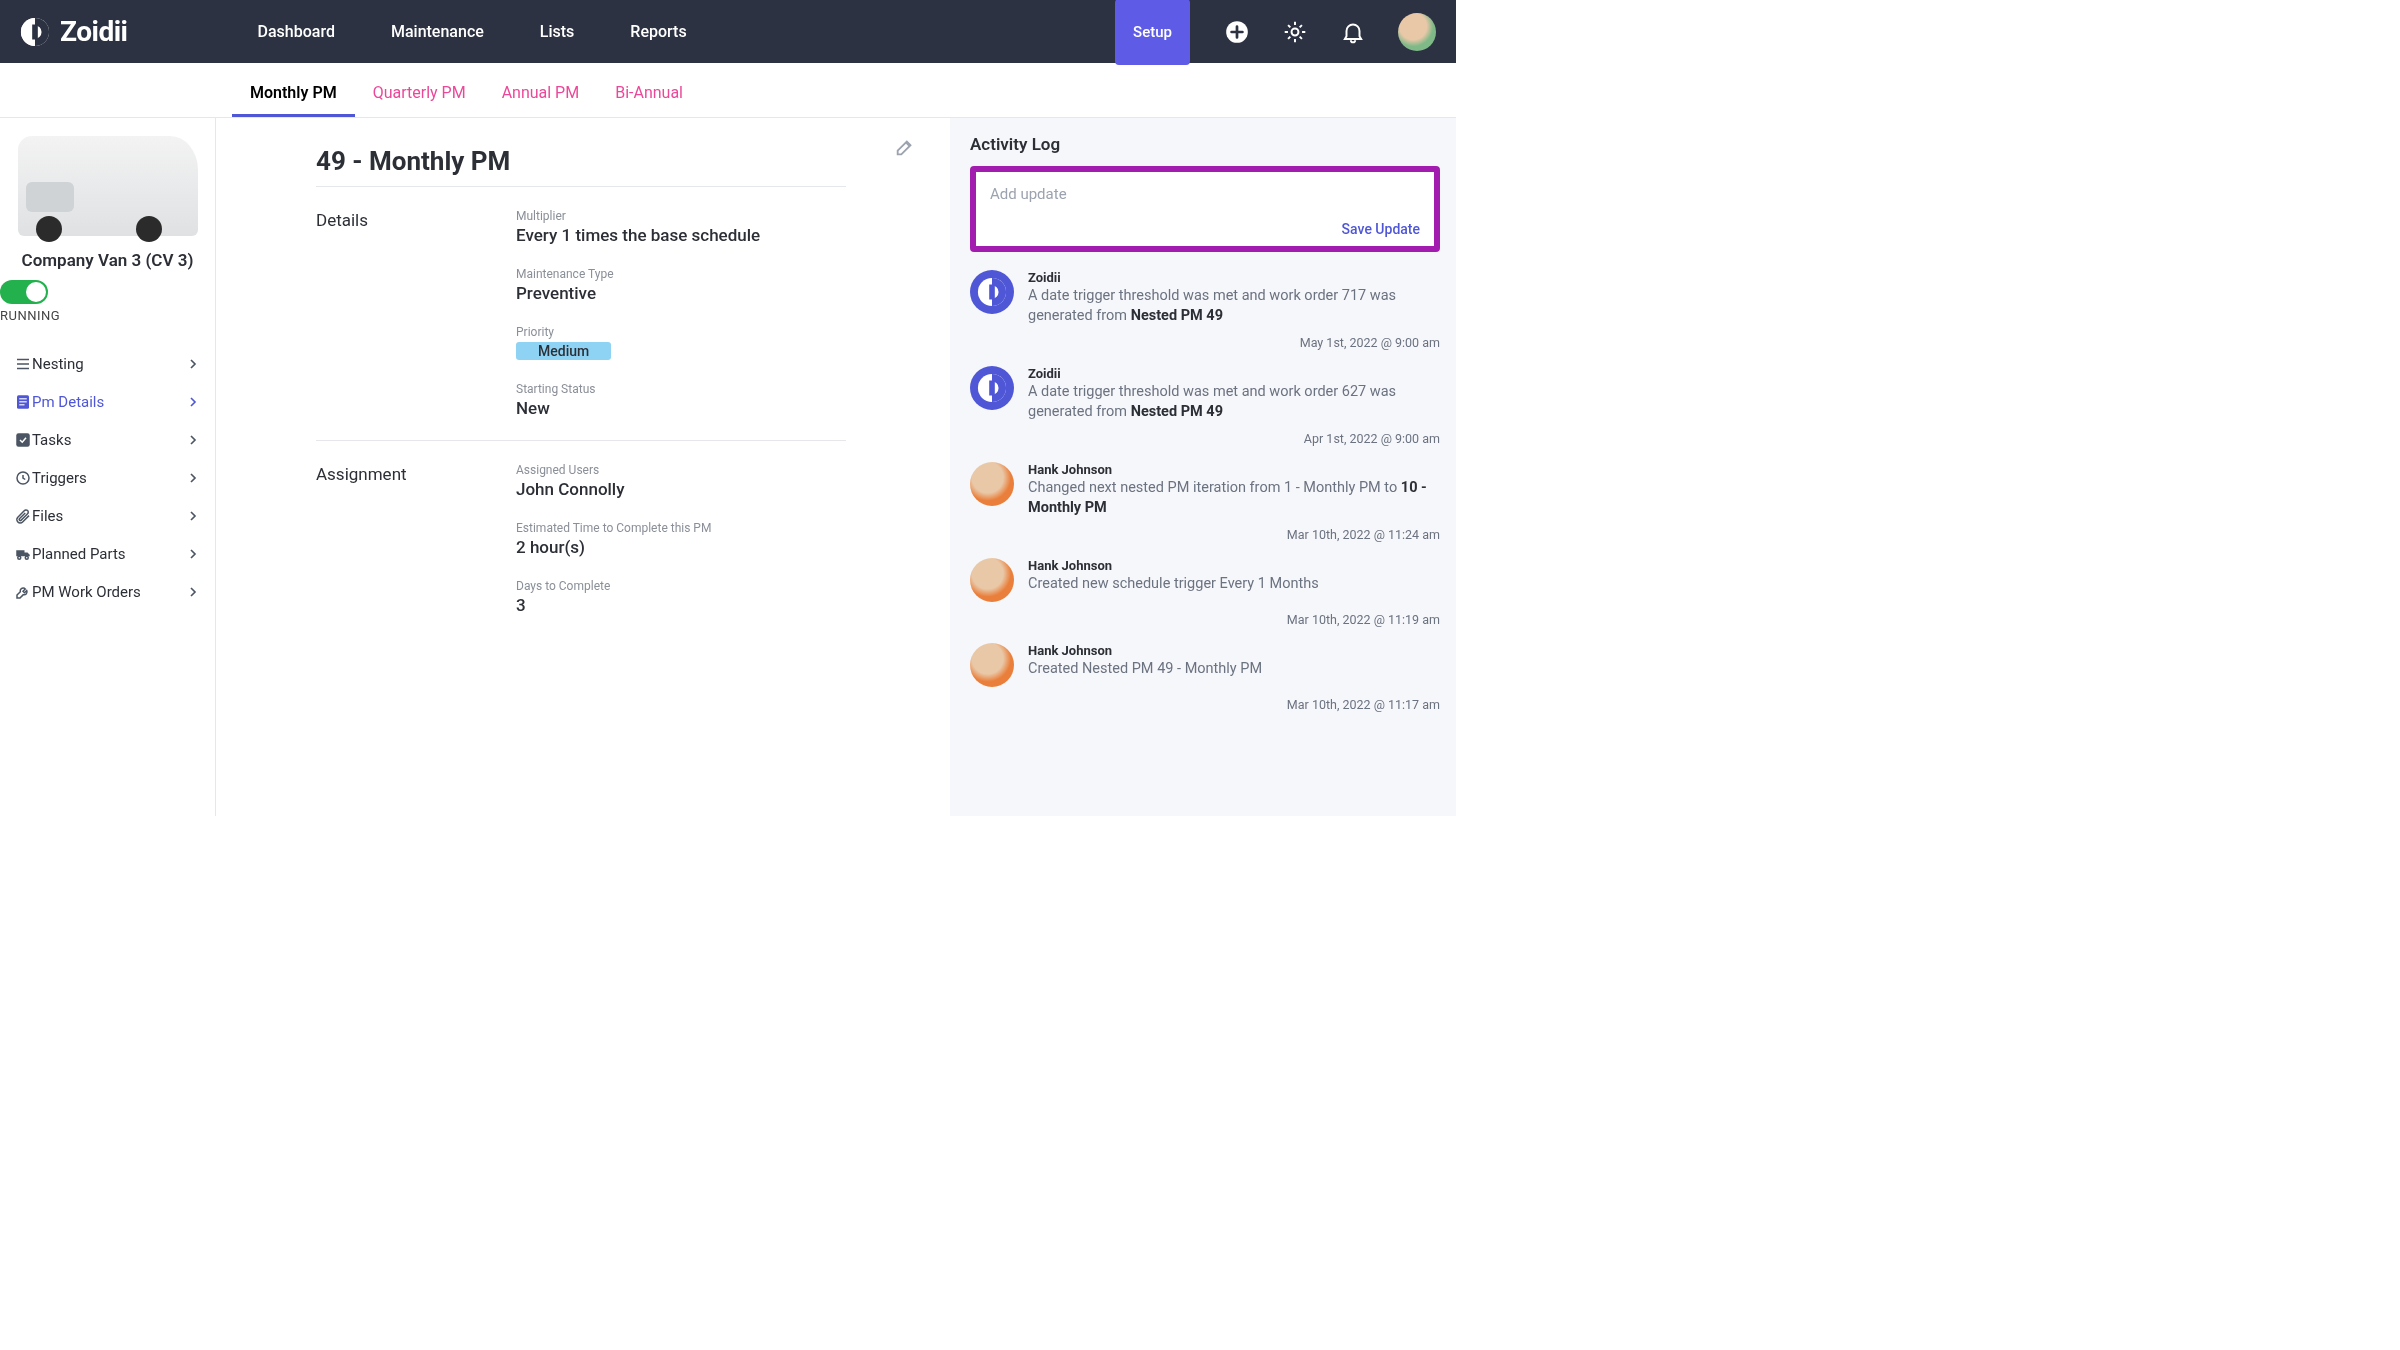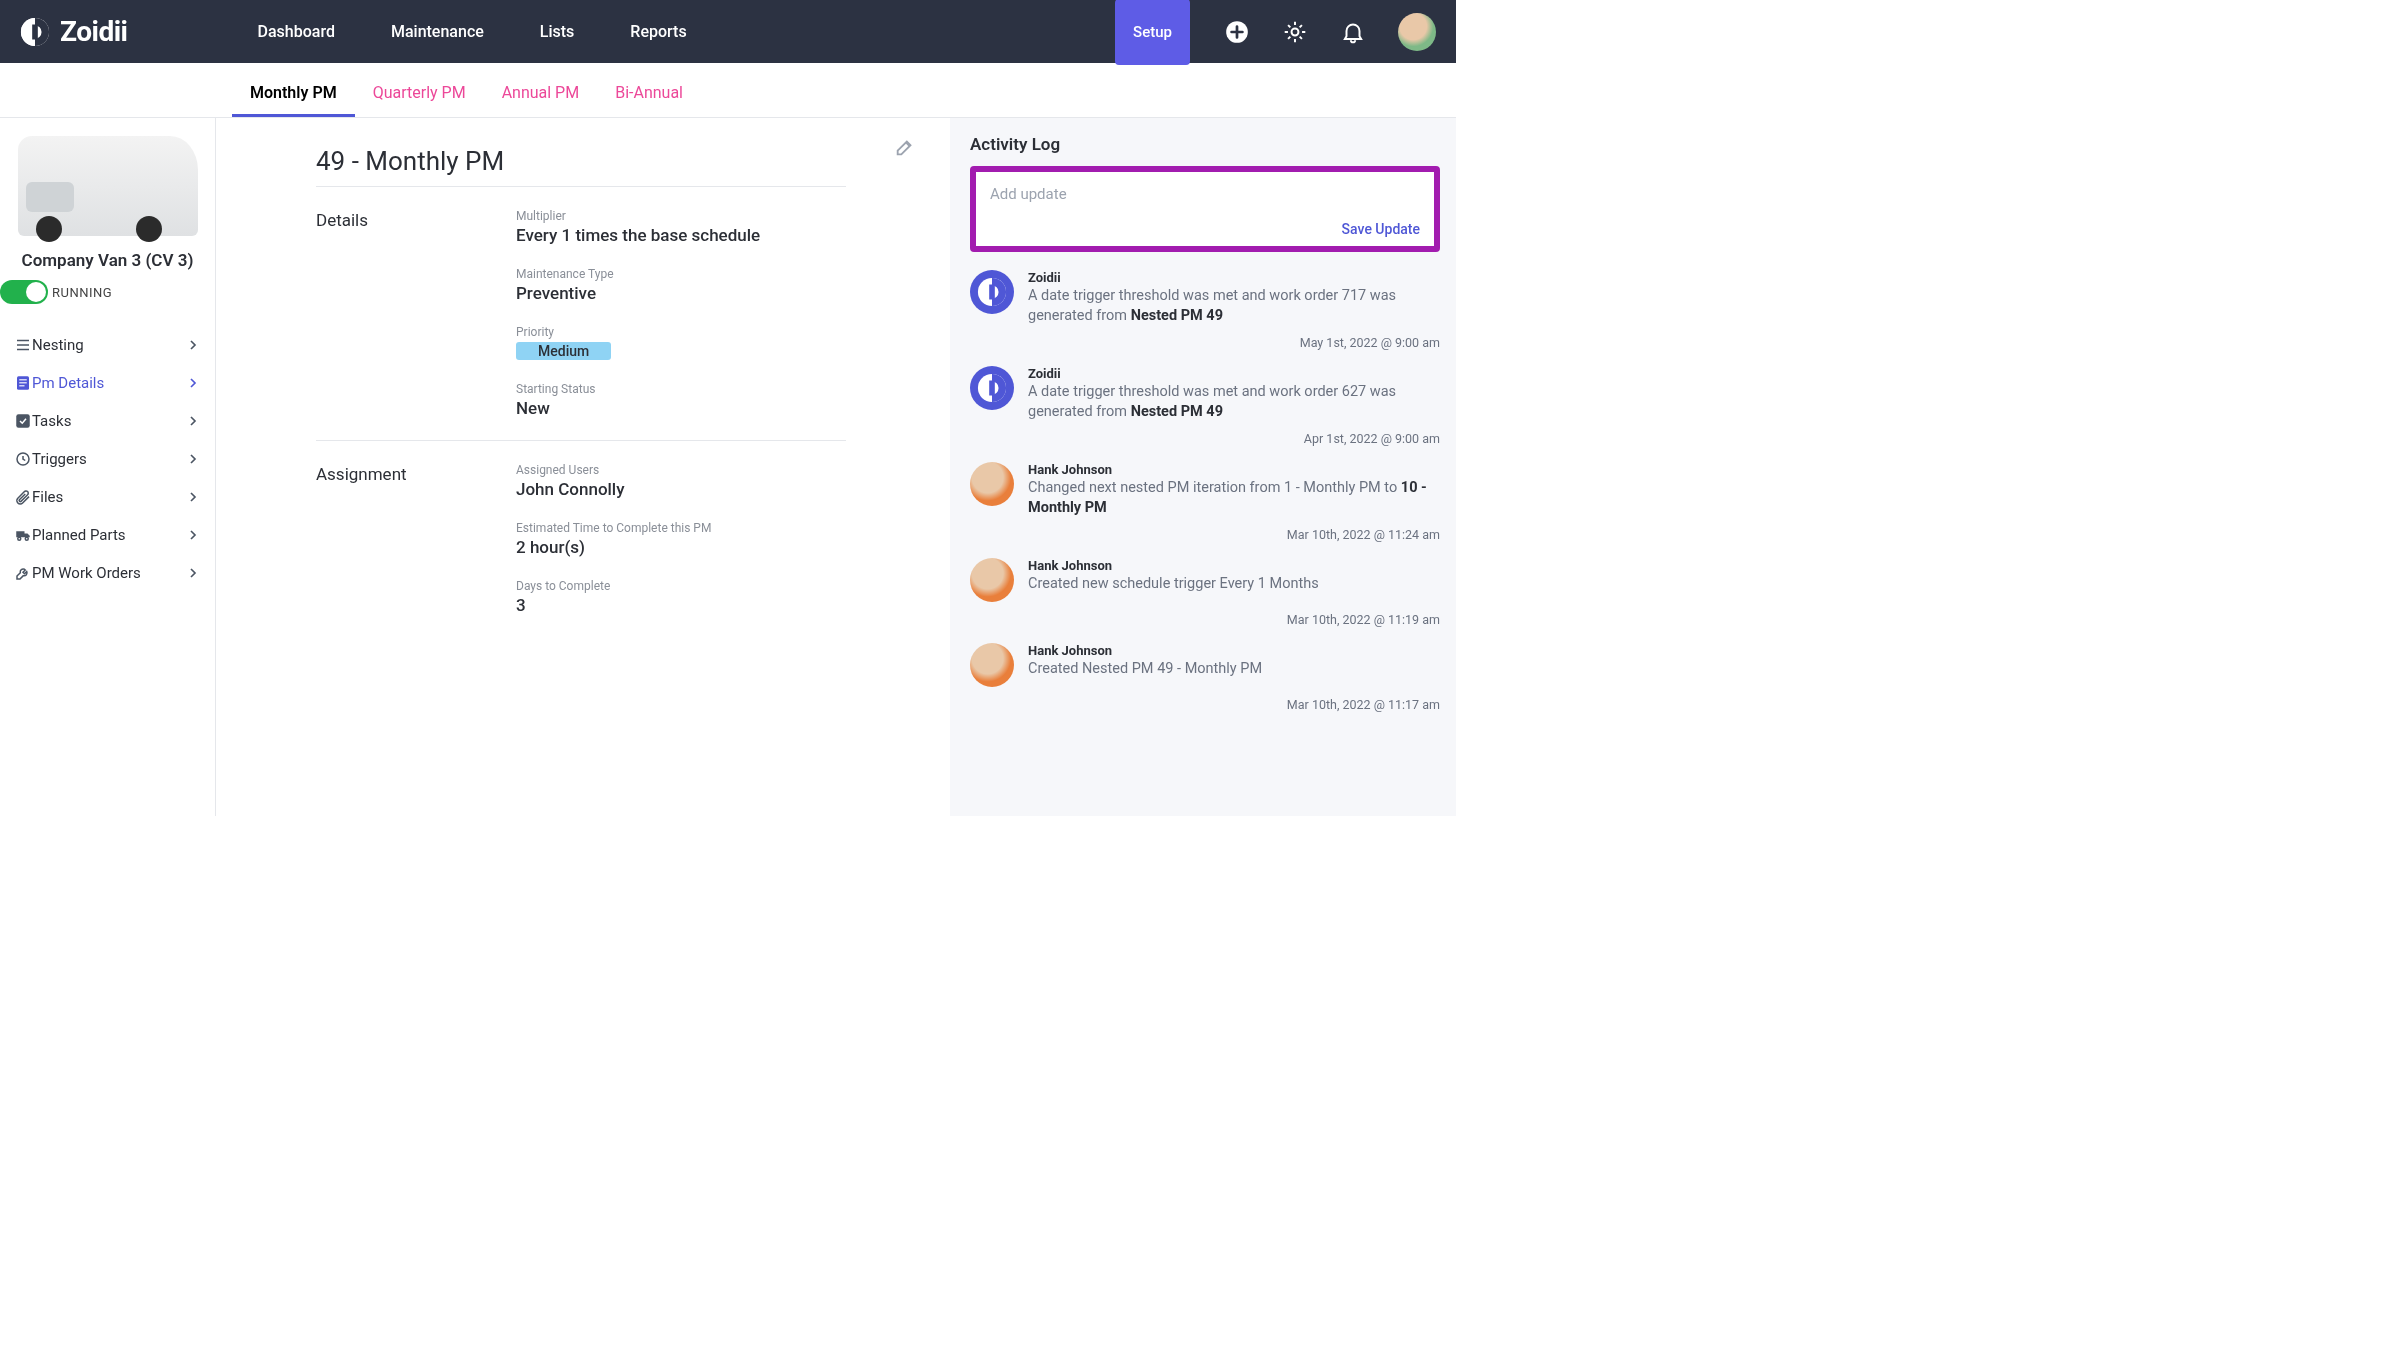--- a/index.html
+++ b/index.html
@@ -25,37 +25,37 @@
   
   .main { display: flex; height: calc(100% - 63px - 55px); }
 
   
   .sidebar { width: 216px; border-right: 1px solid #e5e7eb; display: flex; flex-direction: column; }
   .asset-img-wrap { padding: 18px 10px 8px; display: flex; justify-content: center; }
   .van { width: 180px; height: 100px; background: linear-gradient(#f3f3f3, #dfe1e3); border-radius: 14px 28px 6px 6px / 14px 34px 6px 6px; position: relative; }
   .van::before { content: ""; position: absolute; left: 8px; top: 46px; width: 48px; height: 30px; background: #cfd3d6; border-radius: 6px; }
   .van::after { content: ""; position: absolute; bottom: -6px; left: 18px; width: 26px; height: 26px; background: #2b2b2b; border-radius: 50%; box-shadow: 100px 0 0 #2b2b2b; }
   .asset-name { text-align: center; font-size: 17px; font-weight: 600; padding: 6px 6px 10px; }
-  .toggle-wrap { display: flex; align-items: center; gap: 4px; padding-bottom: 16px; }
+  .toggle-wrap { display: flex; flex-direction: column; align-items: flex-start; gap: 4px; padding-bottom: 16px; }
   .toggle { width: 48px; height: 24px; background: #22b14c; border-radius: 12px; position: relative; cursor: pointer; }
   .toggle::after { content: ""; position: absolute; right: 2px; top: 2px; width: 20px; height: 20px; background: #fff; border-radius: 50%; }
   .toggle-label { font-size: 13px; letter-spacing: 0.5px; color: #444; }
 
   .menu { list-style: none; padding-top: 6px; }
   .menu-item { display: flex; align-items: center; padding: 10px 14px; font-size: 15px; color: #2c2f36; cursor: pointer; position: relative; }
   .menu-item .chev { margin-left: auto; color: #4b5563; }
   .menu-item.active { color: #4f57d6; }
   .menu-item.active .chev { color: #4f57d6; }
   .menu-icon { width: 18px; height: 18px; color: #4b5563; flex-shrink: 0; }
   .menu-item.active .menu-icon { color: #4f57d6; }
 
   
   .content { flex: 1; padding: 28px 50px 0 100px; position: relative; overflow-y: auto; }
   .edit-icon { position: absolute; top: 18px; right: 34px; color: #9ca3af; cursor: pointer; }
-  .page-title { font-size: 26px; font-weight: 400; margin-bottom: 10px; }
+  .page-title { font-size: 26px; font-weight: 700; margin-bottom: 10px; }
   .hr { height: 1px; background: #e5e7eb; margin-bottom: 22px; width: 530px; }
   .section { display: flex; gap: 20px; }
   .section-label { width: 180px; font-size: 17px; color: #2c2f36; padding-top: 1px; }
   .fields { flex: 1; display: flex; flex-direction: column; gap: 22px; }
   .field-label { font-size: 12px; color: #8a8f98; margin-bottom: 2px; }
   .field-value { font-size: 17px; font-weight: 500; color: #2c2f36; }
   .badge { display: inline-block; background: #8fd3f4; color: #2c2f36; font-size: 14px; font-weight: 500; padding: 1px 22px; border-radius: 3px; }
   .sec-divider { height: 1px; background: #e5e7eb; margin: 22px 0; width: 530px; }
 
   

